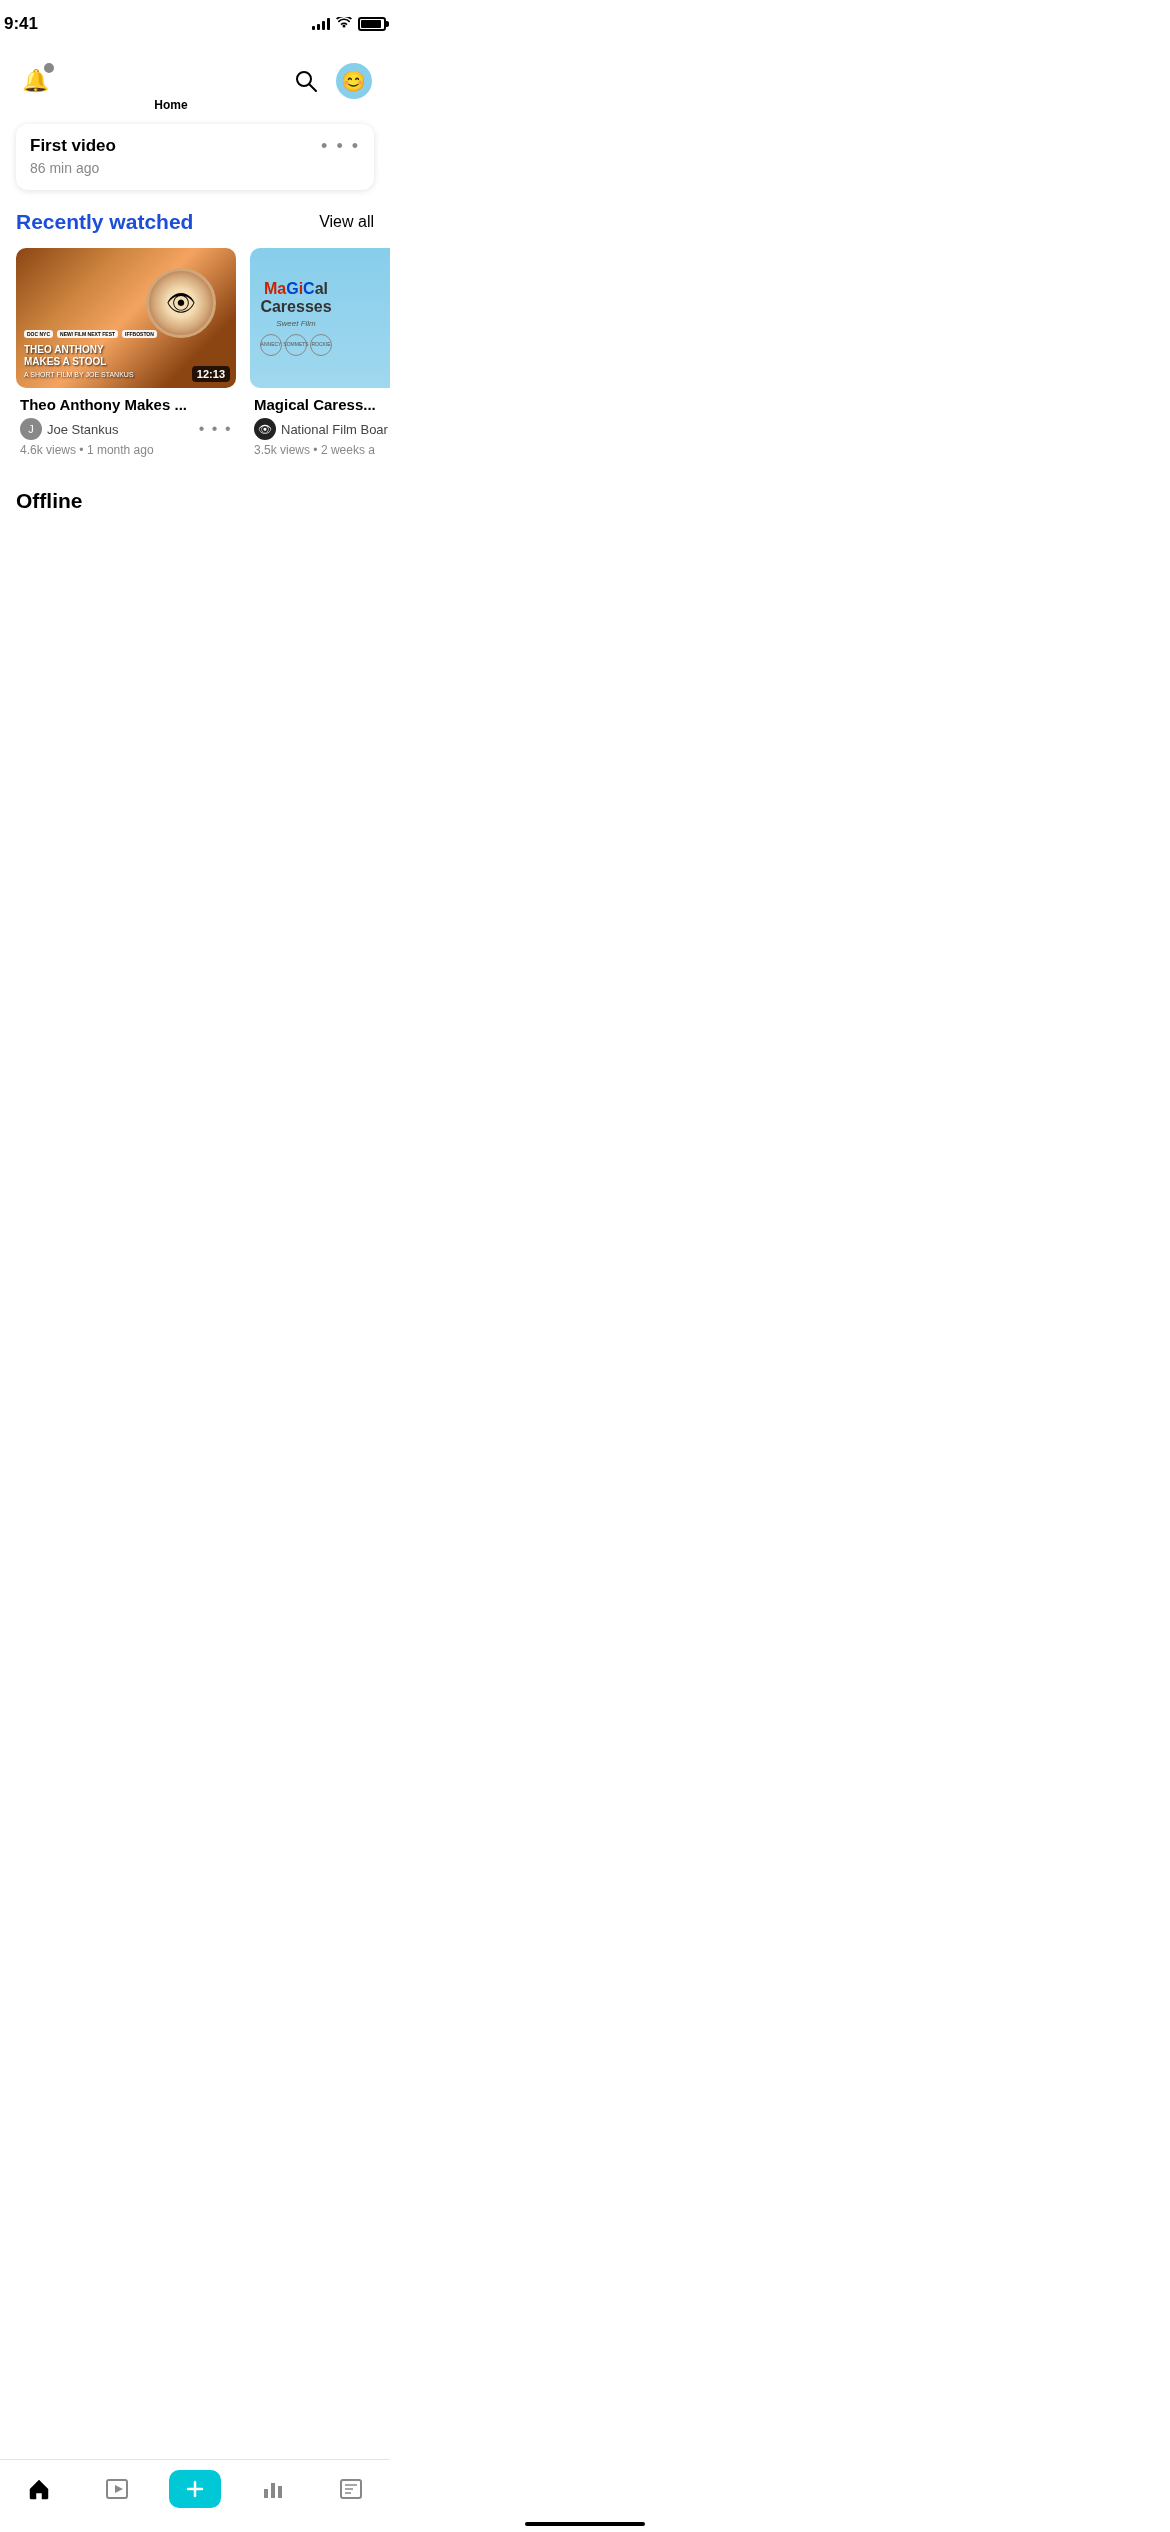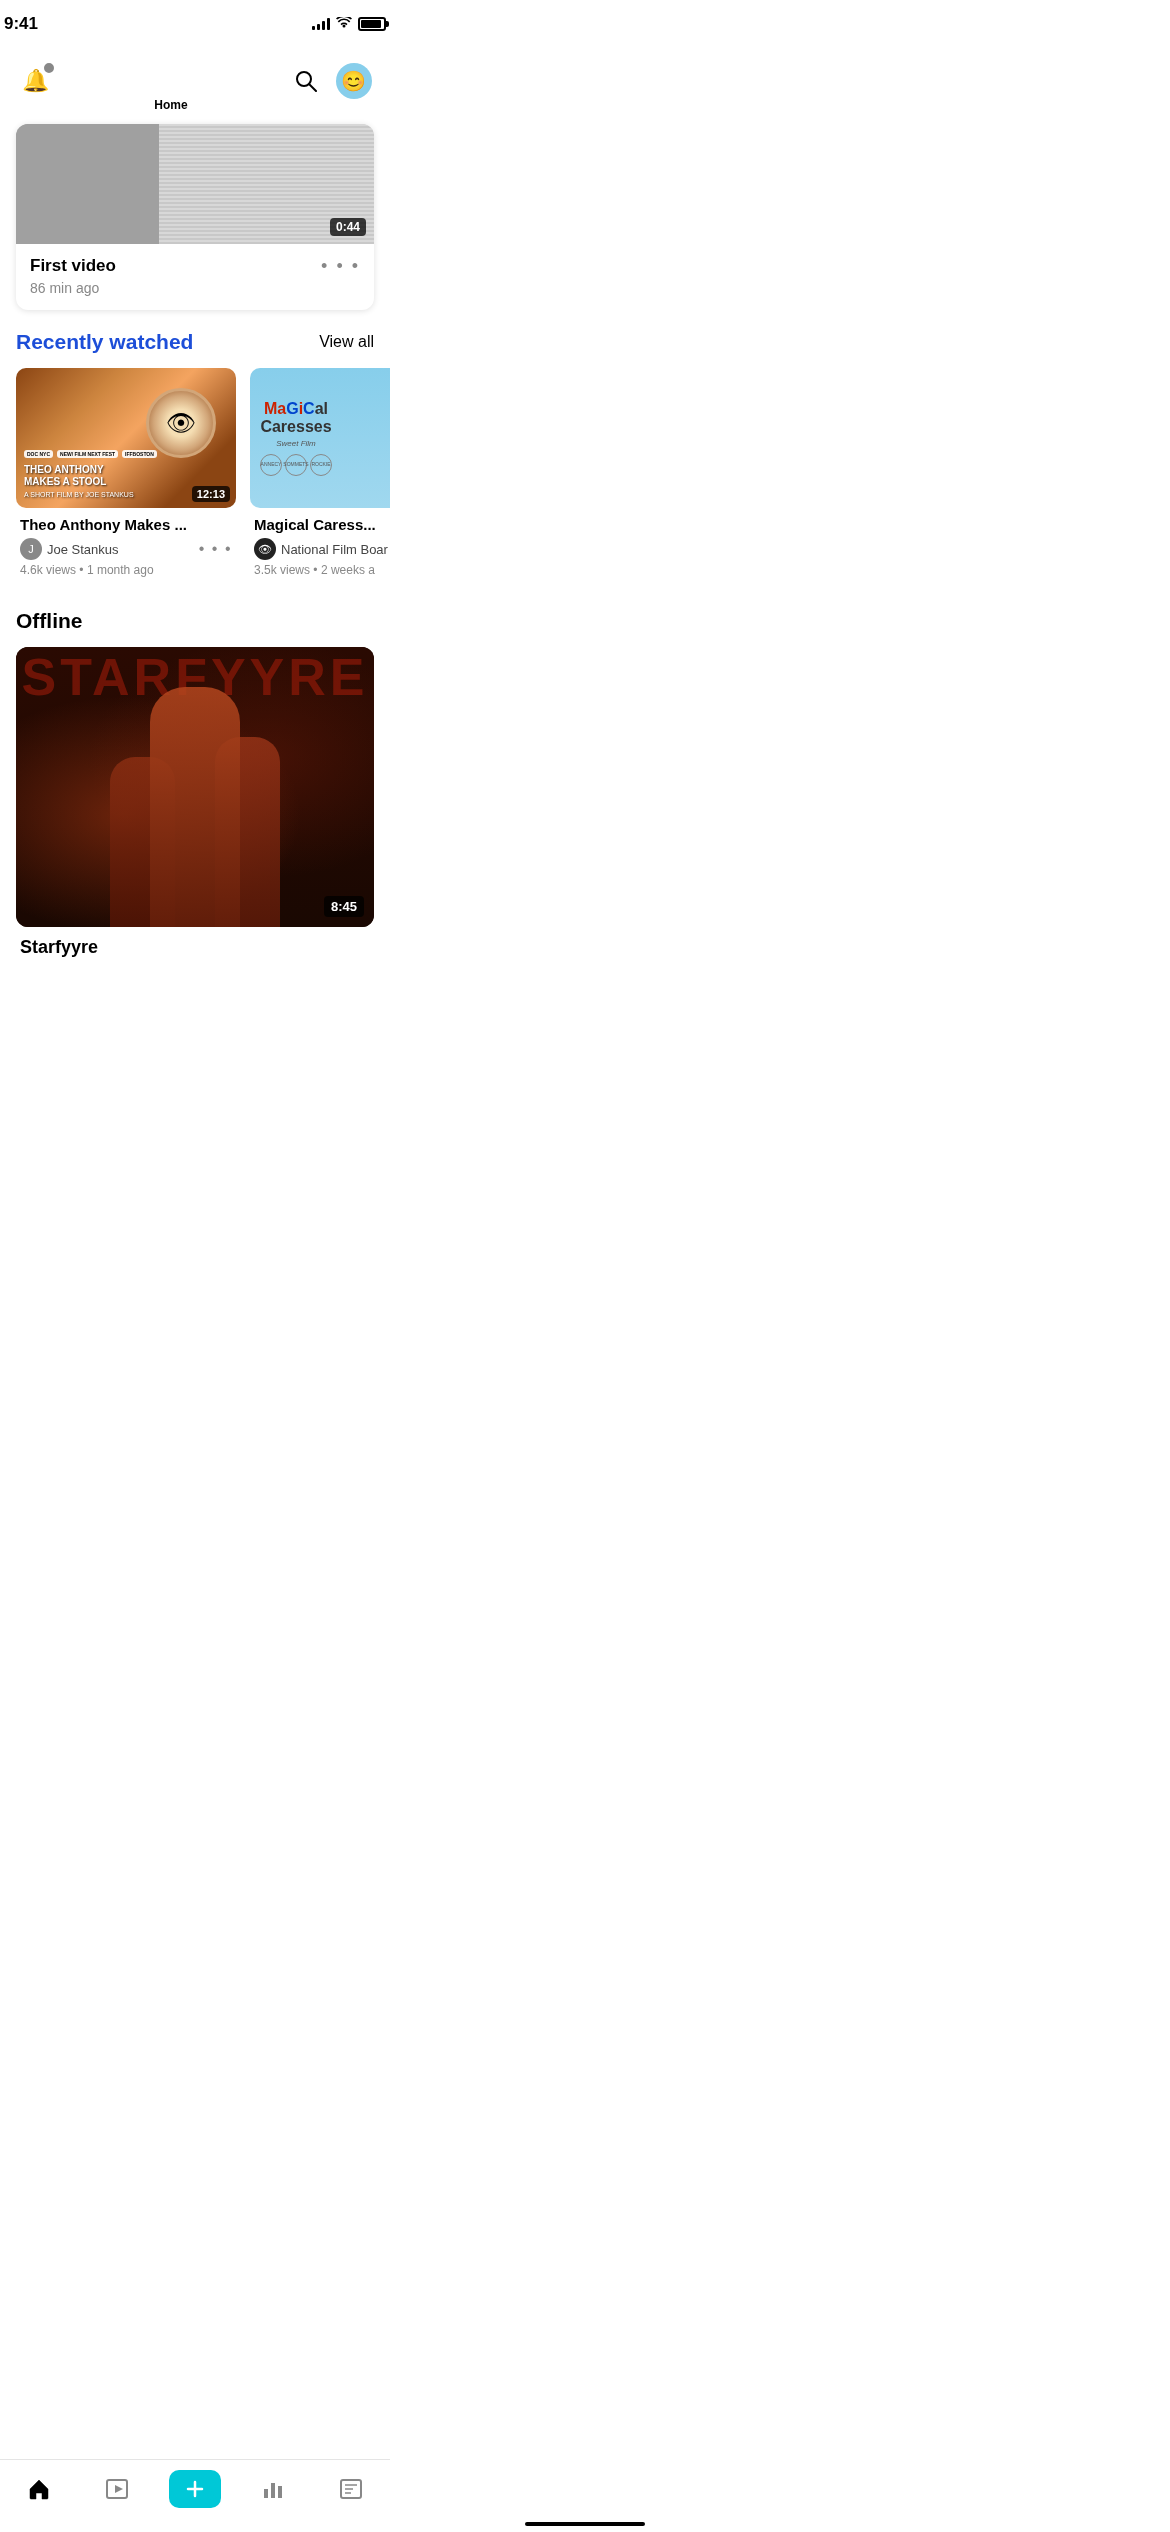--- a/index.html
+++ b/index.html
@@ -562,25 +562,20 @@
       <svg width="22" height="22" viewBox="0 0 22 22">
           <circle cx="9" cy="9" r="7" fill="none" stroke="#000" stroke-width="2"></circle>
           <line x1="14" y1="14" x2="21" y2="21" stroke="#000" stroke-width="2" stroke-linecap="round"></line>
         </svg>
     </div>
     <div class="avatar">😊</div>
   </div>
 </div>
 
 <div class="first-video-card">
-  <div class="first-video-thumbnail">
-    <div class="thumb-left"></div>
-    <div class="thumb-right"></div>
-    <div class="video-duration-badge">0:44</div>
-  </div>
   <div class="first-video-info">
     <div class="first-video-text">
       <div class="video-title">First video</div>
       <div class="video-meta">86 min ago</div>
     </div>
     <span class="more-dots">• • •</span>
   </div>
 </div>
 
 <div class="section">
@@ -647,33 +642,20 @@
           </div>
         </div>
         <div class="card-stats">3.5k views • 2 weeks a</div>
       </div>
     </div>
   </div>
 </div>
 
 <div class="offline-section">
   <div class="offline-title">Offline</div>
-  <div>
-    <div class="offline-card">
-      <div class="starfyyre-bg"></div>
-      <div class="people-layer">
-        <div class="person person-3" style="background: linear-gradient(180deg, rgba(150,50,20,0.7) 0%, rgba(80,20,5,0.9) 100%); border-radius: 25px 25px 0 0; width: 65px; height: 170px; margin-right: -15px;"></div>
-        <div class="person person-2" style="background: linear-gradient(180deg, rgba(180,70,30,0.85) 0%, rgba(100,30,10,0.95) 100%); border-radius: 35px 35px 0 0; width: 90px; height: 240px; z-index: 2;"></div>
-        <div class="person person-3" style="background: linear-gradient(180deg, rgba(160,55,25,0.75) 0%, rgba(90,25,8,0.9) 100%); border-radius: 25px 25px 0 0; width: 65px; height: 190px; margin-left: -15px;"></div>
-      </div>
-      <div class="starfyyre-text-overlay">STARFYYRE</div>
-      <div class="offline-duration">8:45</div>
-    </div>
-    <div class="offline-card-title">Starfyyre</div>
-  </div>
 </div>
 
 <div style="height: 120px;"></div>
 <div class="bottom-nav">
   <div class="nav-tab">
     <svg width="24" height="24" viewBox="0 0 24 24">
       <path d="M3 12L12 3l9 9v9a1 1 0 01-1 1h-5v-6H9v6H4a1 1 0 01-1-1v-9z" fill="#000" stroke="#000" stroke-width="0.5"></path>
     </svg>
   </div>
   <div class="nav-tab">

